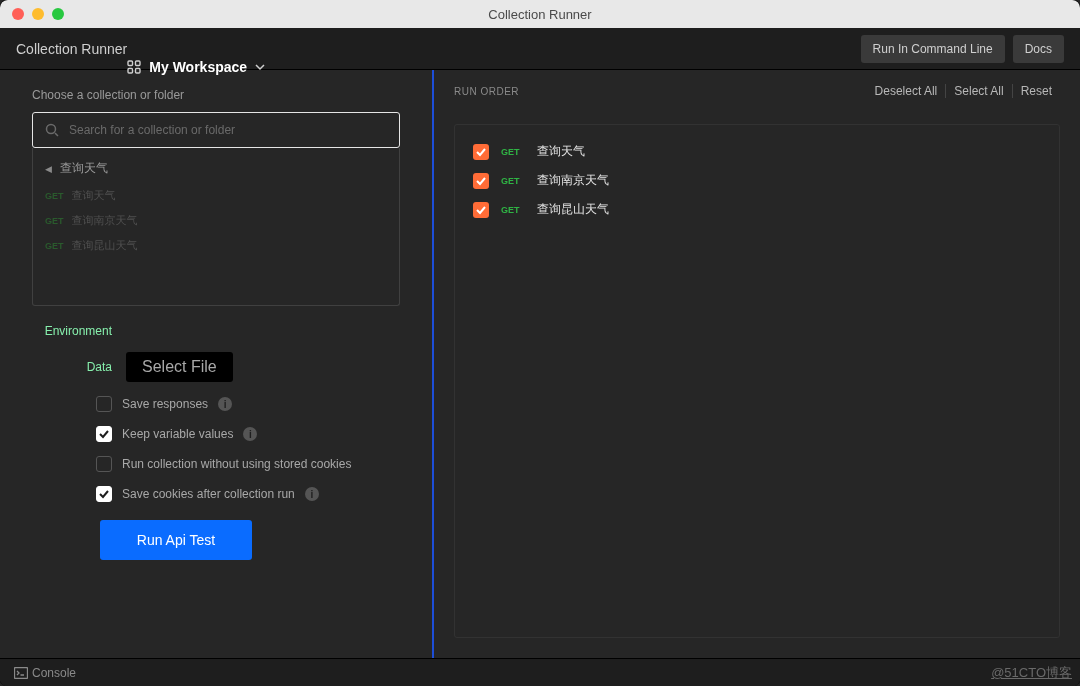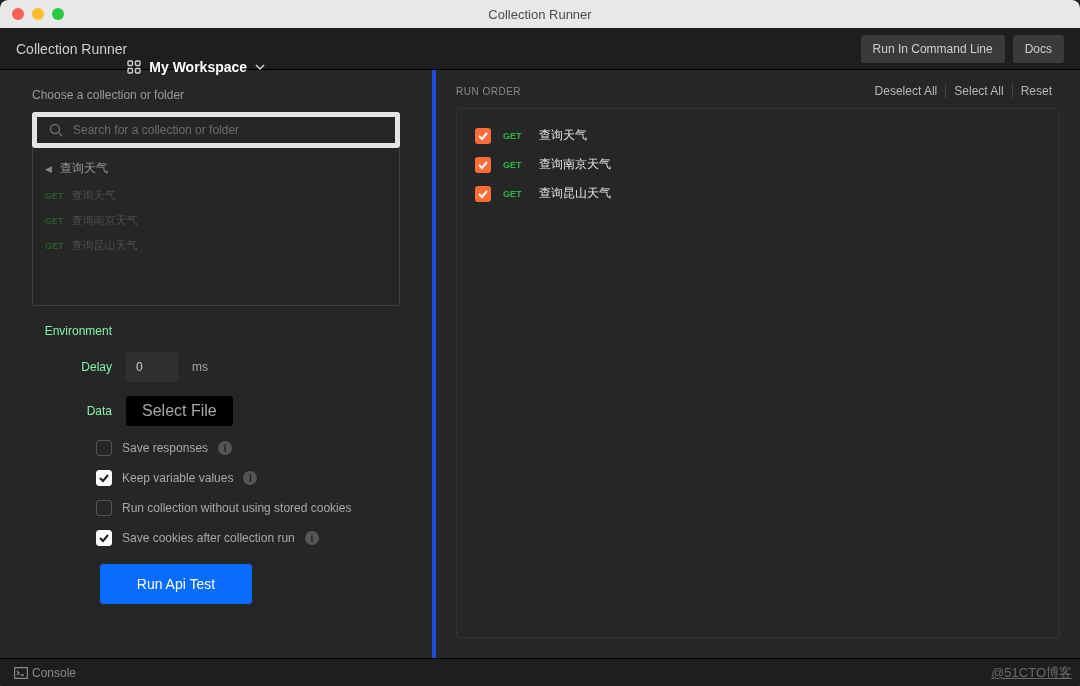--- a/index.html
+++ b/index.html
@@ -21,21 +21,21 @@
 .headerbar .center svg { flex-shrink: 0; }
 .hbtn { background: #3a3a3a; color: #cfcfcf; border: none; padding: 7px 12px; font-size: 12px; border-radius: 3px; cursor: pointer; }
 .hbtn + .hbtn { margin-left: 8px; }
 
 
 .body { display: flex; height: calc(686px - 28px - 42px - 28px); background: #262626; }
 
 
 .left { width: 432px; padding: 18px 0 14px 0; display: flex; flex-direction: column; }
 .left .choose { color: #9a9a9a; font-size: 12px; padding: 0 32px 10px 32px; }
-.searchwrap { margin: 0 32px; border: 5px solid #e5e5e5; border-radius: 3px; height: 36px; display: flex; align-items: center; padding: 0 12px; gap: 10px; background: #262626; }
+.searchwrap { margin: 0 32px; border: 1px solid #e5e5e5; border-radius: 3px; height: 36px; display: flex; align-items: center; padding: 0 12px; gap: 10px; background: #262626; }
 .searchwrap input { flex: 1; background: transparent; border: none; outline: none; color: #d4d4d4; font-size: 12px; }
 .searchwrap input::placeholder { color: #6a6a6a; }
 .treebox { margin: 0 32px; border: 1px solid #404040; border-top: none; border-bottom-left-radius: 3px; border-bottom-right-radius: 3px; height: 158px; padding: 6px 0; }
 .tree-folder { display: flex; align-items: center; gap: 8px; padding: 6px 12px; color: #9a9a9a; font-size: 12px; }
 .tree-item { display: flex; align-items: center; gap: 8px; padding: 5px 12px; color: #4f4f4f; font-size: 11px; }
 .tree-item .method { color: #2a5a2d; font-size: 9px; font-weight: 600; }
 .tree-folder .caret { font-size: 9px; color: #8a8a8a; }
 
 .form { margin: 18px 32px 0 32px; display: flex; flex-direction: column; gap: 14px; }
 .row { display: flex; align-items: center; gap: 14px; }
@@ -48,21 +48,21 @@
 .chk { width: 16px; height: 16px; border: 1px solid #555; border-radius: 3px; display: flex; align-items: center; justify-content: center; background: transparent; }
 .chk.on { background: #fff; border-color: #fff; }
 .chk.on svg { display: block; }
 .chk svg { display: none; }
 .chklabel { color: #a8a8a8; font-size: 12px; }
 .info { width: 14px; height: 14px; border-radius: 50%; background: #555; color: #1e1e1e; display: flex; align-items: center; justify-content: center; font-size: 10px; font-weight: 700; }
 
 .runbtn { margin: 18px 0 0 100px; background: #0a6cff; color: #fff; border: none; height: 40px; width: 152px; font-size: 14px; font-weight: 500; border-radius: 3px; cursor: pointer; }
 
 
-.right { flex: 1; border-left: 4px solid #1d4ed8; display: flex; flex-direction: column; }
+.right { flex: 1; border-left: 2px solid #1d4ed8; display: flex; flex-direction: column; gap: 16px; }
 .runorder-head { display: flex; align-items: center; padding: 14px 20px 10px 20px; }
 .runorder-head .title { color: #8a8a8a; font-size: 10px; letter-spacing: .5px; }
 .runorder-head .spacer { flex: 1; }
 .linkbtn { background: none; border: none; color: #b8b8b8; font-size: 12px; cursor: pointer; padding: 0 8px; }
 .linkbtn + .linkbtn { border-left: 1px solid #444; }
 .order-list { border: 1px solid #323232; border-radius: 3px; margin: 0 20px 20px 20px; flex: 1; padding: 12px 0; }
 .order-item { display: flex; align-items: center; gap: 12px; padding: 6px 18px; }
 .ochk { width: 16px; height: 16px; background: #ff6c37; border-radius: 3px; display: flex; align-items: center; justify-content: center; }
 .omethod { color: #2fb344; font-size: 9px; font-weight: 600; width: 24px; }
 .oname { color: #e4e4e4; font-size: 12px; }
@@ -134,27 +134,20 @@
           <span class="method">GET</span>
           <span>查询昆山天气</span>
         </div>
       </div>
 
       <div class="form">
         <div class="row">
           <div class="label">Environment</div>
         </div>
         <div class="row">
-          <div class="label">Delay</div>
-          <div class="numbox">
-              <span>0</span>
-            </div>
-          <div class="unit">ms</div>
-        </div>
-        <div class="row">
           <div class="label">Data</div>
           <button class="filebtn">Select File</button>
         </div>
 
         <div class="checkrow">
           <div class="chk"></div>
           <div class="chklabel">Save responses</div>
           <div class="info">i</div>
         </div>
         <div class="checkrow">

